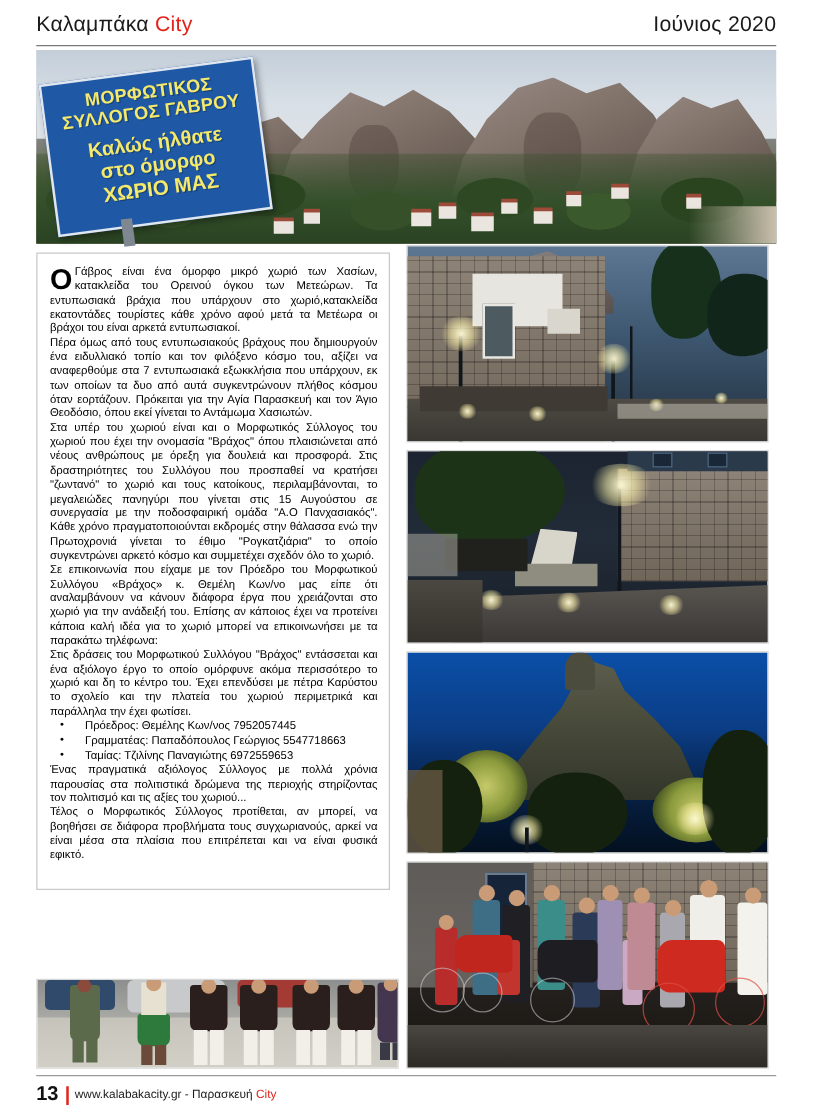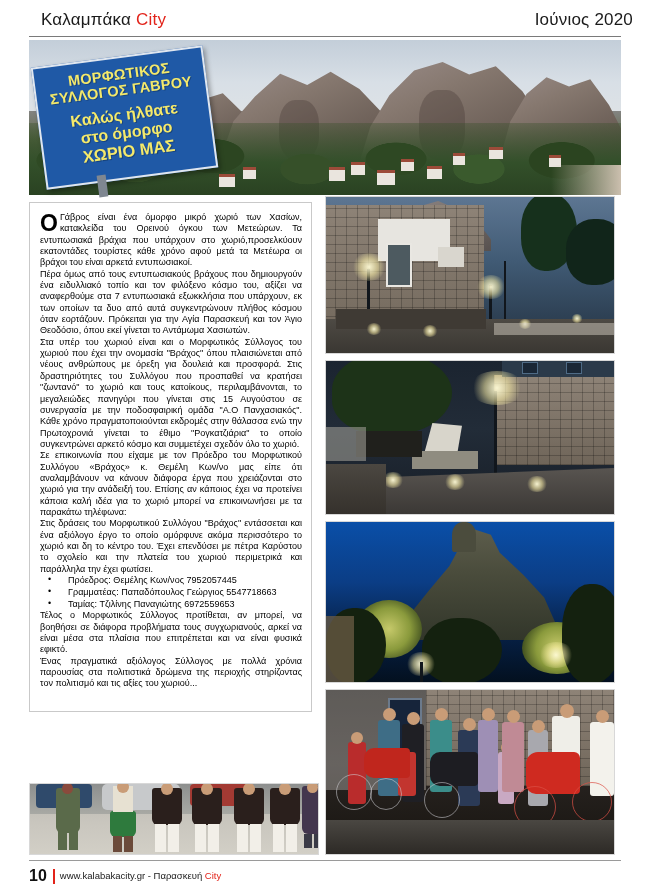--- a/index.html
+++ b/index.html
@@ -16,21 +16,21 @@
     position: relative;
     width: 650px;
     height: 894px;
     overflow: hidden;
     background: #ffffff;
   }
 
   
   .masthead {
     position: absolute;
-    left: 41px;
+    left: 29px;
     top: 10px;
     width: 592px;
     height: 26px;
   }
   .masthead-left {
     position: absolute;
     left: 0;
     top: 0;
     font-size: 17px;
     letter-spacing: 0.2px;
@@ -382,32 +382,32 @@
   <div class="sign">
     <div class="sign-line s1">ΜΟΡΦΩΤΙΚΟΣ</div>
     <div class="sign-line s2">ΣΥΛΛΟΓΟΣ ΓΑΒΡΟΥ</div>
     <div class="sign-line s3">Καλώς ήλθατε</div>
     <div class="sign-line s4">στο όμορφο</div>
     <div class="sign-line s5">ΧΩΡΙΟ ΜΑΣ</div>
   </div>
   <div class="sign-post"></div>
 
   <div class="article">
-    <p class="lead"><span class="dropcap">Ο</span><span>Γάβρος είναι ένα όμορφο μικρό χωριό των Χασίων, κατακλείδα του Ορεινού όγκου των Μετεώρων. Τα εντυπωσιακά βράχια που υπάρχουν στο χωριό,προσελκύουν εκατοντάδες τουρίστες κάθε χρόνο αφού μετά τα Μετέωρα οι βράχοι του είναι αρκετά εντυπωσιακοί.</span></p>
+    <p class="lead"><span class="dropcap">Ο</span><span>Γάβρος είναι ένα όμορφο μικρό χωριό των Χασίων, κατακλείδα του Ορεινού όγκου των Μετεώρων. Τα εντυπωσιακά βράχια που υπάρχουν στο χωριό,κατακλείδα εκατοντάδες τουρίστες κάθε χρόνο αφού μετά τα Μετέωρα οι βράχοι του είναι αρκετά εντυπωσιακοί.</span></p>
     <p>Πέρα όμως από τους εντυπωσιακούς βράχους που δημιουργούν ένα ειδυλλιακό τοπίο και τον φιλόξενο κόσμο του, αξίζει να αναφερθούμε στα 7 εντυπωσιακά εξωκκλήσια που υπάρχουν, εκ των οποίων τα δυο από αυτά συγκεντρώνουν πλήθος κόσμου όταν εορτάζουν. Πρόκειται για την Αγία Παρασκευή και τον Άγιο Θεοδόσιο, όπου εκεί γίνεται το Αντάμωμα Χασιωτών.</p>
     <p>Στα υπέρ του χωριού είναι και ο Μορφωτικός Σύλλογος του χωριού που έχει την ονομασία "Βράχος" όπου πλαισιώνεται από νέους ανθρώπους με όρεξη για δουλειά και προσφορά. Στις δραστηριότητες του Συλλόγου που προσπαθεί να κρατήσει "ζωντανό" το χωριό και τους κατοίκους, περιλαμβάνονται, το μεγαλειώδες πανηγύρι που γίνεται στις 15 Αυγούστου σε συνεργασία με την ποδοσφαιρική ομάδα "Α.Ο Πανχασιακός". Κάθε χρόνο πραγματοποιούνται εκδρομές στην θάλασσα ενώ την Πρωτοχρονιά γίνεται το έθιμο "Ρογκατζιάρια" το οποίο συγκεντρώνει αρκετό κόσμο και συμμετέχει σχεδόν όλο το χωριό.</p>
     <p>Σε επικοινωνία που είχαμε με τον Πρόεδρο του Μορφωτικού Συλλόγου «Βράχος» κ. Θεμέλη Κων/νο μας είπε ότι αναλαμβάνουν να κάνουν διάφορα έργα που χρειάζονται στο χωριό για την ανάδειξή του. Επίσης αν κάποιος έχει να προτείνει κάποια καλή ιδέα για το χωριό μπορεί να επικοινωνήσει με τα παρακάτω τηλέφωνα:</p>
     <p>Στις δράσεις του Μορφωτικού Συλλόγου "Βράχος" εντάσσεται και ένα αξιόλογο έργο το οποίο ομόρφυνε ακόμα περισσότερο το χωριό και δη το κέντρο του. Έχει επενδύσει με πέτρα Καρύστου το σχολείο και την πλατεία του χωριού περιμετρικά και παράλληλα την έχει φωτίσει.</p>
     <ul class="phones">
       <li>Πρόεδρος: Θεμέλης Κων/νος 7952057445</li>
       <li>Γραμματέας: Παπαδόπουλος Γεώργιος 5547718663</li>
       <li>Ταμίας: Τζιλίνης Παναγιώτης 6972559653</li>
     </ul>
+    <p>Ένας πραγματικά αξιόλογος Σύλλογος με πολλά χρόνια παρουσίας στα πολιτιστικά δρώμενα της περιοχής στηρίζοντας τον πολιτισμό και τις αξίες του χωριού...</p>
     <p>Τέλος ο Μορφωτικός Σύλλογος προτίθεται, αν μπορεί, να βοηθήσει σε διάφορα προβλήματα τους συγχωριανούς, αρκεί να είναι μέσα στα πλαίσια που επιτρέπεται και να είναι φυσικά εφικτό.</p>
-    <p>Ένας πραγματικά αξιόλογος Σύλλογος με πολλά χρόνια παρουσίας στα πολιτιστικά δρώμενα της περιοχής στηρίζοντας τον πολιτισμό και τις αξίες του χωριού...</p>
   </div>
 
   <div class="photo ph-school">
     <div class="rock" style="left:55px;top:2px;width:110px;height:52px;clip-path:polygon(0% 100%,14% 46%,32% 16%,52% 4%,70% 20%,88% 44%,100% 78%,100% 100%);opacity:.85;"></div>
     <div class="tree-dark" style="left:195px;top:-4px;width:56px;height:78px;background:#16301c;"></div>
     <div class="tree-dark" style="left:240px;top:22px;width:62px;height:66px;background:#11251a;"></div>
     <div class="stone-wall" style="left:-2px;top:8px;width:160px;height:148px;"></div>
     <div style="position:absolute;left:52px;top:22px;width:72px;height:42px;background:#e7e5e0;"></div>
     <div style="position:absolute;left:60px;top:46px;width:26px;height:44px;background:#4d5a60;border:2px solid #e9e7e2;box-sizing:border-box;"></div>
     <div style="position:absolute;left:112px;top:50px;width:26px;height:20px;background:#d9d6ce;"></div>
@@ -550,18 +550,18 @@
     <div class="dancer" style="left:272px;top:2px;width:22px;height:62px;">
       <div class="skirt" style="background:#43364e;height:78%;"></div>
       <div class="leg" style="left:2px;top:78%;height:22%;background:#3a3a46;"></div>
       <div class="leg" style="right:2px;top:78%;height:22%;background:#3a3a46;"></div>
     </div>
     <div class="head" style="left:277px;top:-2px;width:11px;height:11px;"></div>
   </div>
 
   <div class="footer-rule"></div>
   <div class="footer">
-    <span class="page-num">10</span>
+    <span class="page-num">13</span>
     <span class="footer-sep"></span>
     <span class="footer-text"><span>www.kalabakacity.gr - Παρασκευή </span><span class="brand-city">City</span></span>
   </div>
 
 </div>
 
 </body></html>

